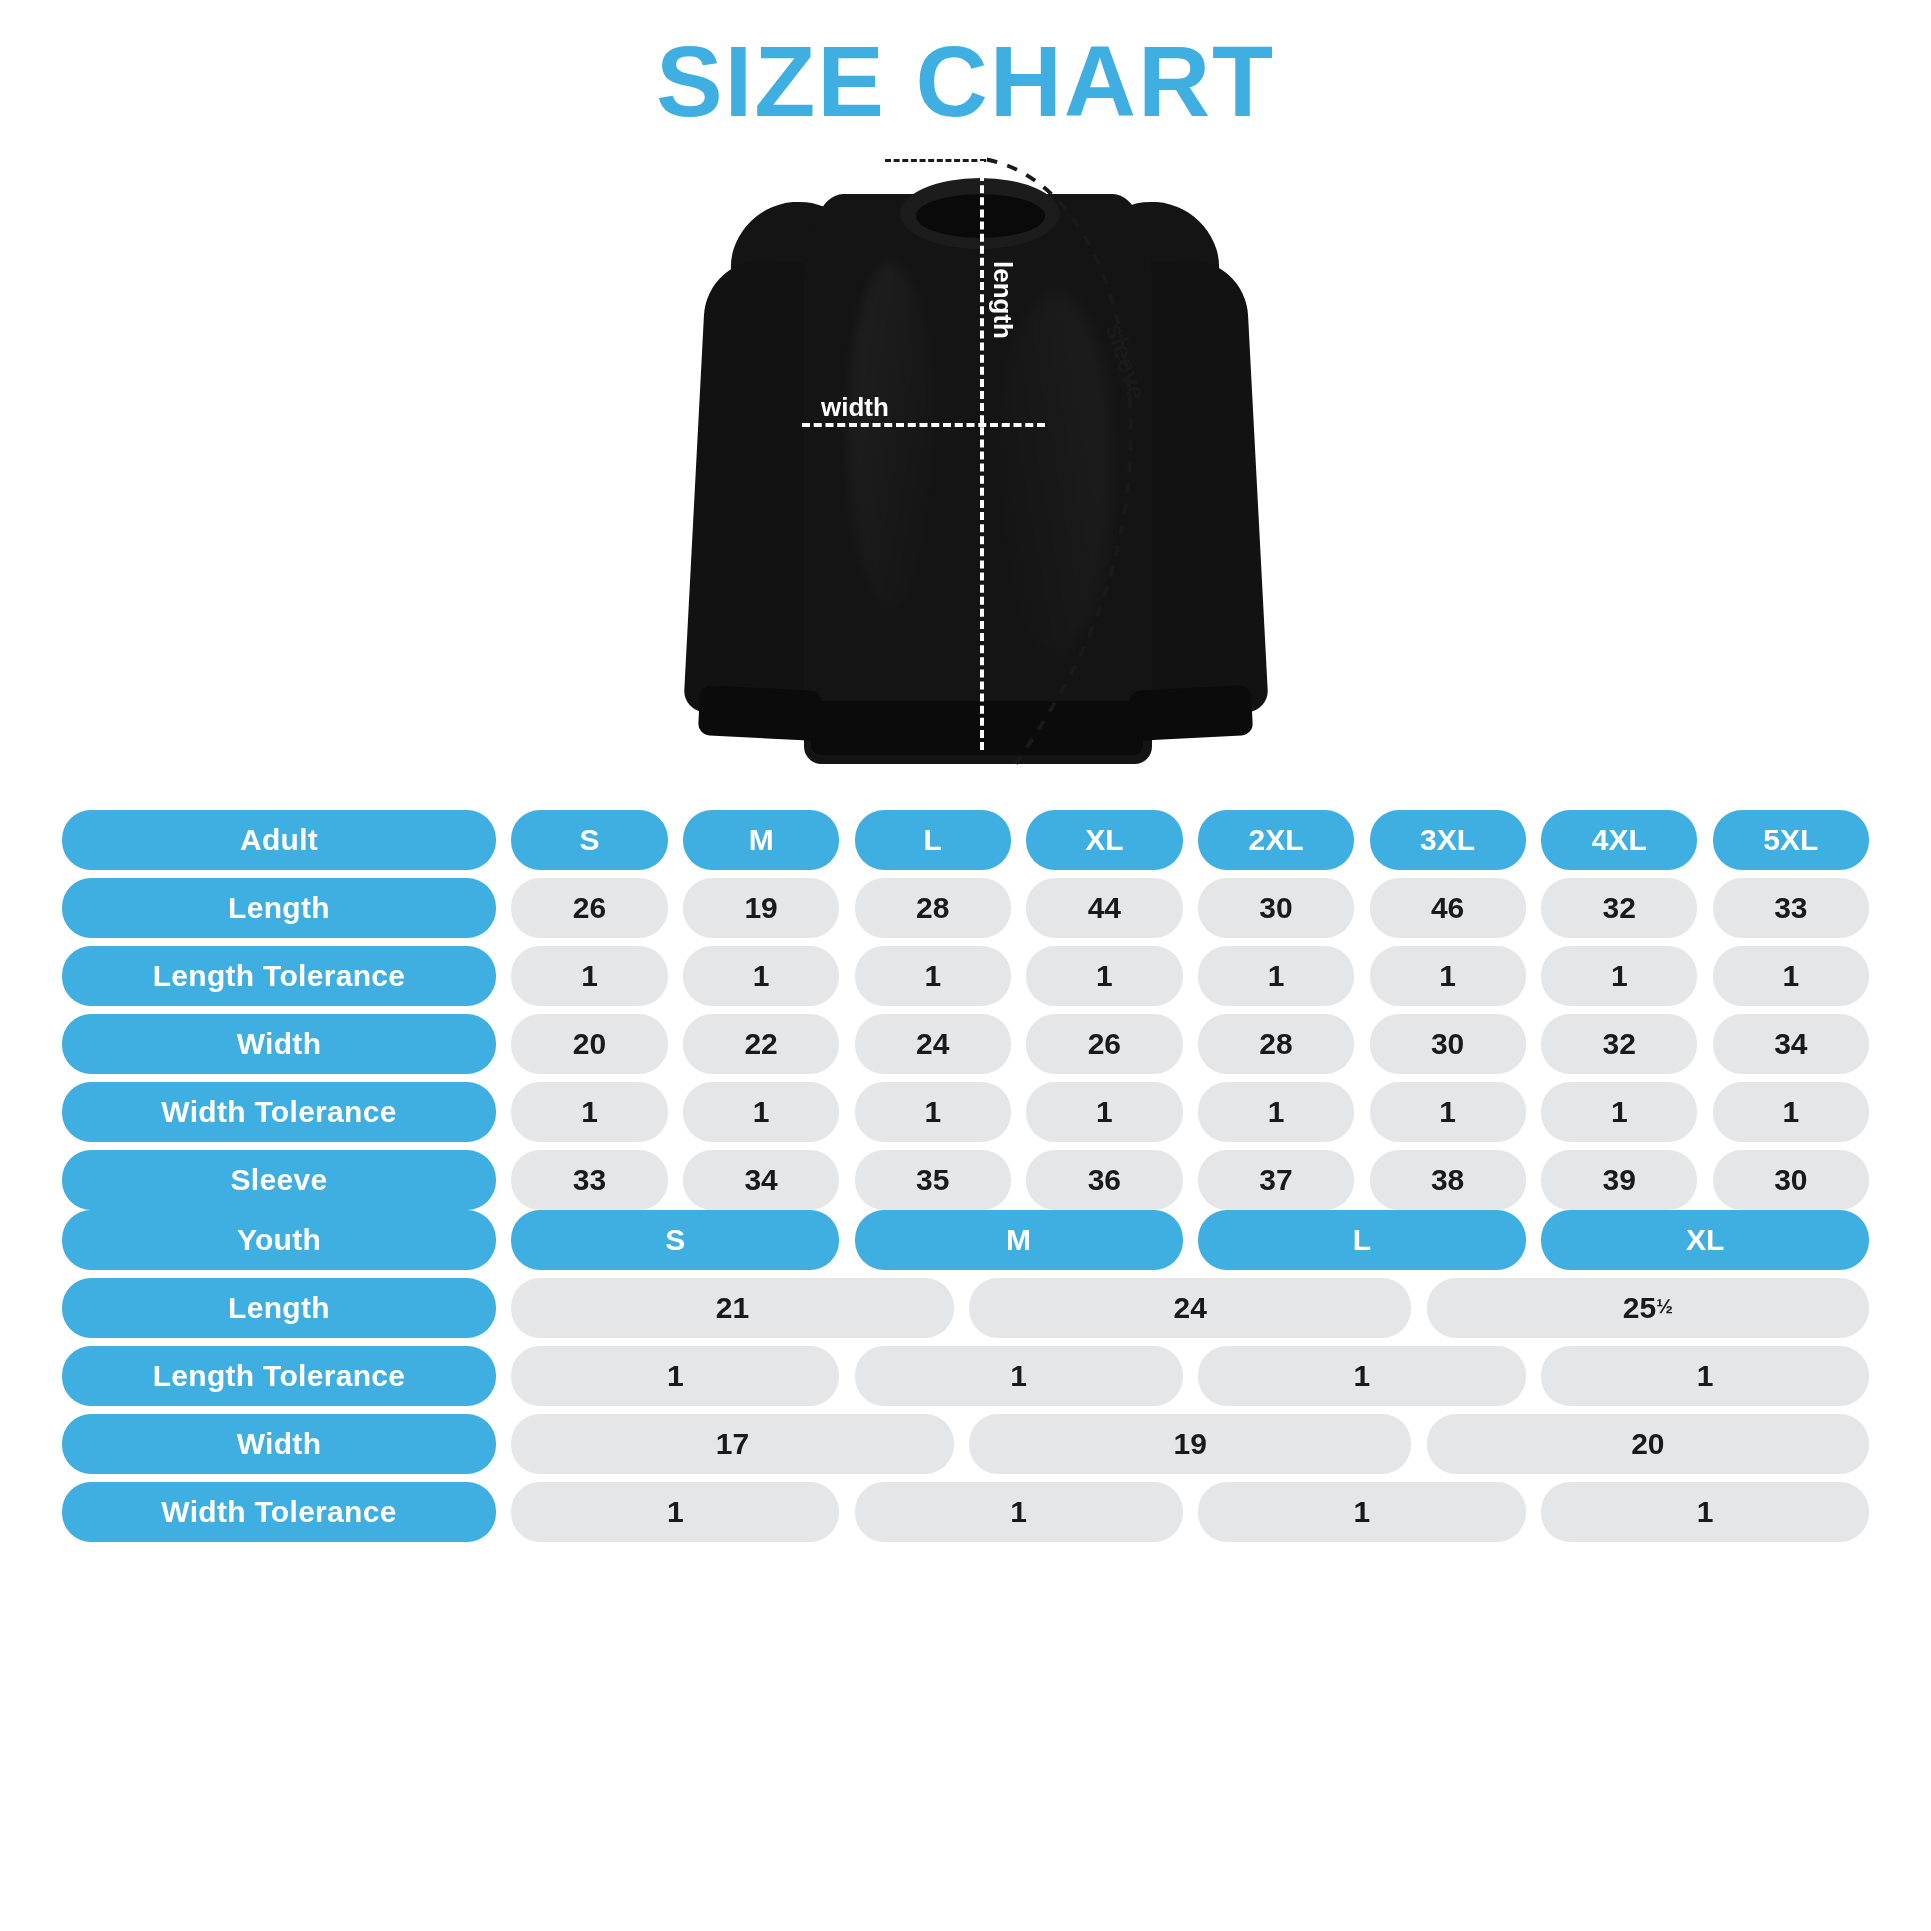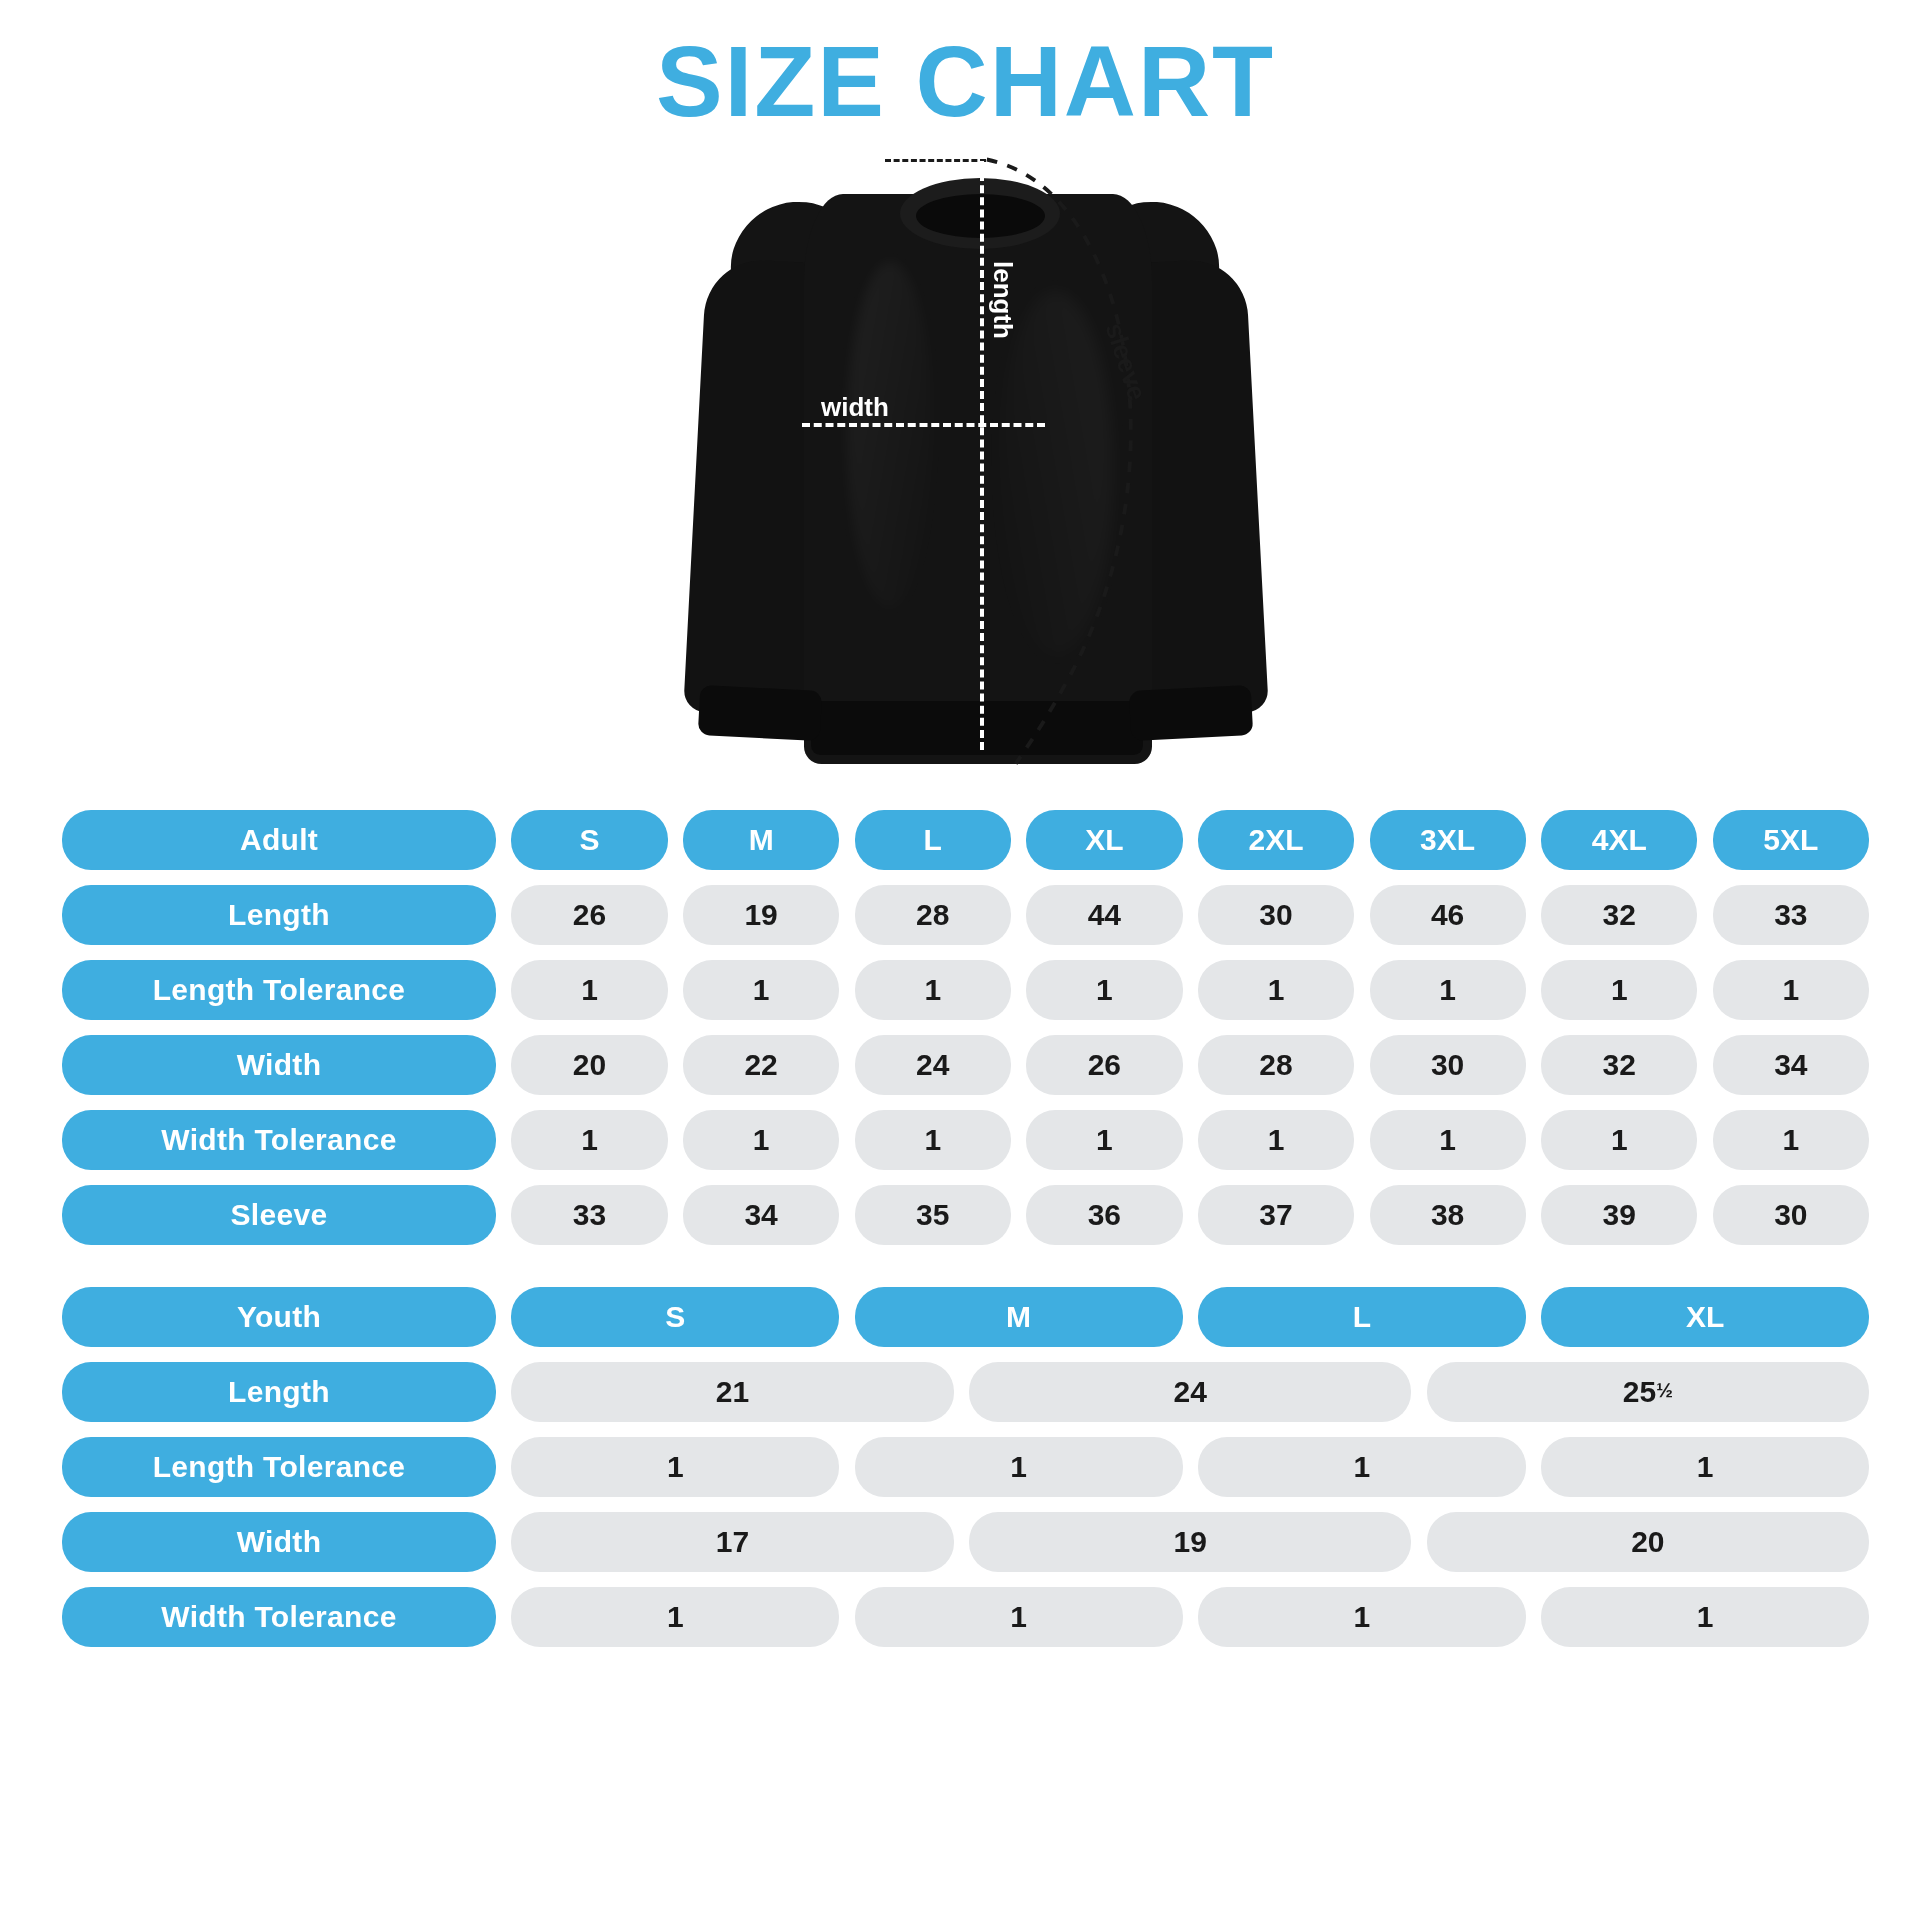--- a/index.html
+++ b/index.html
@@ -227,24 +227,23 @@
   }
 
   
   .tables {
     padding: 0 50px;
     box-sizing: border-box;
   }
   .tbl {
     display: flex;
     flex-direction: column;
-    gap: 15px;
+    gap: 8px;
   }
   .tbl + .tbl {
-    margin-top: 42px;
     text-align: center;
   }
   .row {
     display: flex;
     gap: 15.4px;
     align-items: stretch;
   }
   .rowhead {
     flex: 0 0 434px;
     background: #3FAEE0;

